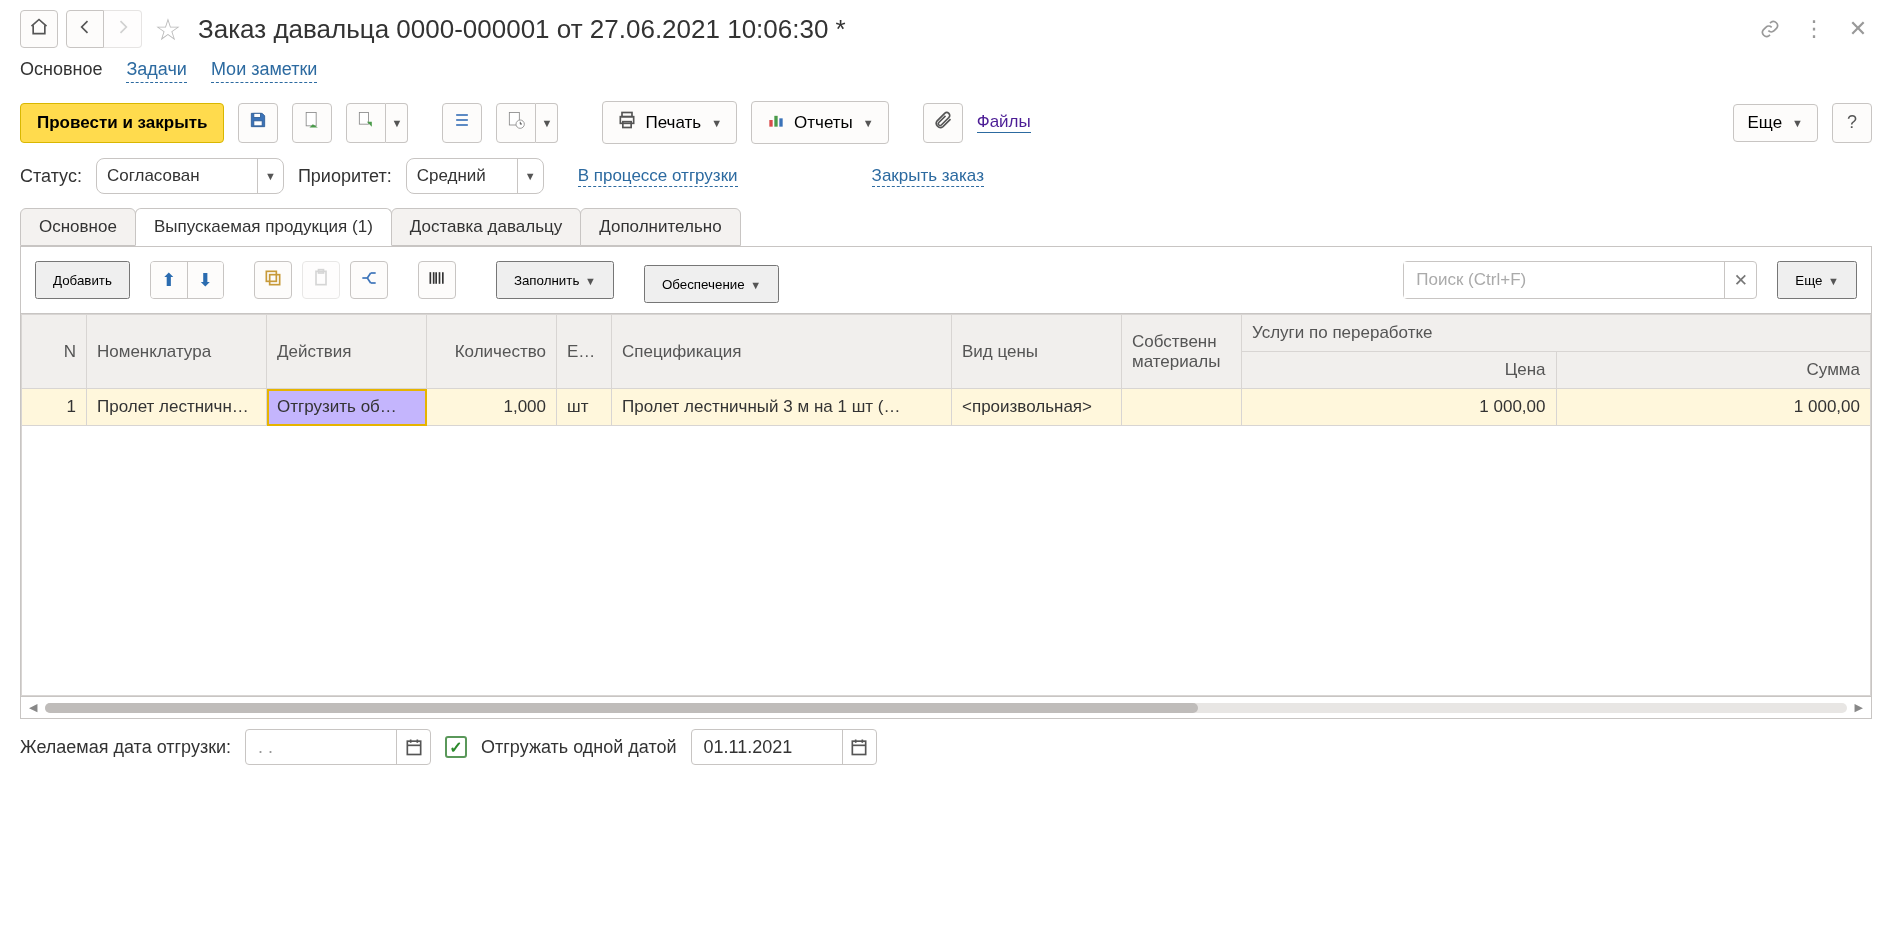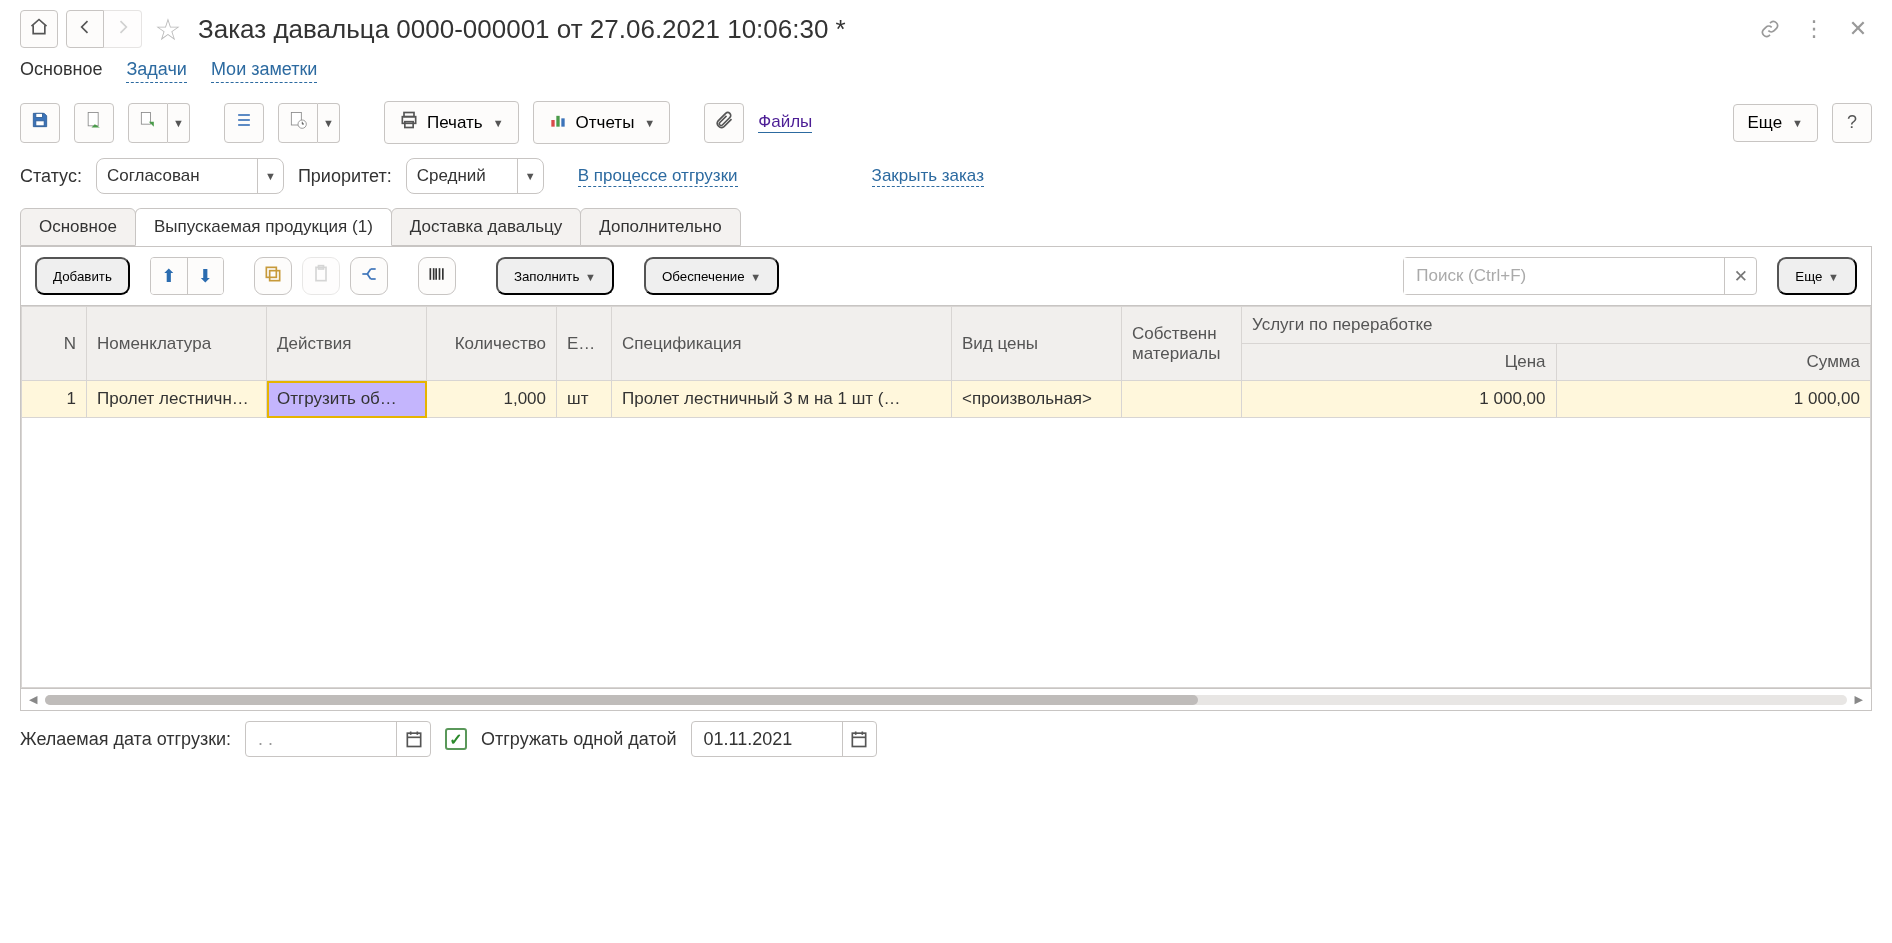--- a/index.html
+++ b/index.html
@@ -139,21 +139,21 @@
 
 .inner-toolbar {
   margin: 0 20px;
   border:1px solid #c8c5c3;
   border-bottom:none;
   padding: 10px 14px;
   display:flex;
   align-items:center;
   gap:10px;
 }
-.inner-toolbar .btn, .inner-toolbar .icon-btn { height:38px;border-radius:9px; }
+.inner-toolbar .btn, .inner-toolbar .icon-btn { height:38px; }
 .inner-toolbar .btn { padding:6px 16px;}
 .arrow-group { display:inline-flex; border:1px solid #c8c5c3; border-radius:4px; overflow:hidden; }
 .arrow-group button {
   width:36px;height:36px;border:none;background:#fdfcfb;cursor:pointer;
   display:flex;align-items:center;justify-content:center;font-size:18px;
 }
 .arrow-group button + button { border-left:1px solid #c8c5c3;}
 .search-wrap {
   display:inline-flex;border:1px solid #c8c5c3;border-radius:4px;
   height:38px;align-items:stretch;margin-left:auto;
@@ -290,20 +290,21 @@
   </div>
 </div>
 
 <div class="subnav">
   <a class="active">Основное</a>
   <a class="link">Задачи</a>
   <a class="link">Мои заметки</a>
 </div>
 
 <div class="toolbar">
+  <button class="btn-primary">Провести и закрыть</button>
   <button class="icon-btn">
     <span>
       <svg class="svg-ic" viewBox="0 0 24 24" fill="#3b73b9" stroke="#2b5a94" stroke-width="1">
           <path d="M4 4h13l3 3v13H4z"></path>
           <rect x="7" y="4" width="8" height="5" fill="#fff"></rect>
           <rect x="7" y="13" width="10" height="6" fill="#fff"></rect>
         </svg>
     </span>
   </button>
   <button class="icon-btn">
@@ -456,21 +457,21 @@
           <line x1="11" y1="5" x2="11" y2="19"></line>
           <line x1="15" y1="5" x2="15" y2="19"></line>
           <line x1="19" y1="5" x2="19" y2="19"></line>
         </svg>
     </span>
   </button>
   <button class="btn" style="margin-left:30px;">
     <span>Заполнить</span>
     <span class="caret">▼</span>
   </button>
-  <button class="btn" style="margin-left:20px;">
+  <button class="btn" style="margin-left:20px;margin-top:8px;">
     <span>Обеспечение</span>
     <span class="caret">▼</span>
   </button>
 
   <span class="search-wrap">
     <input placeholder="Поиск (Ctrl+F)" style="">
     <span class="clear">✕</span>
   </span>
   <button class="btn" style="margin-left:10px;">
     <span>Еще</span>

